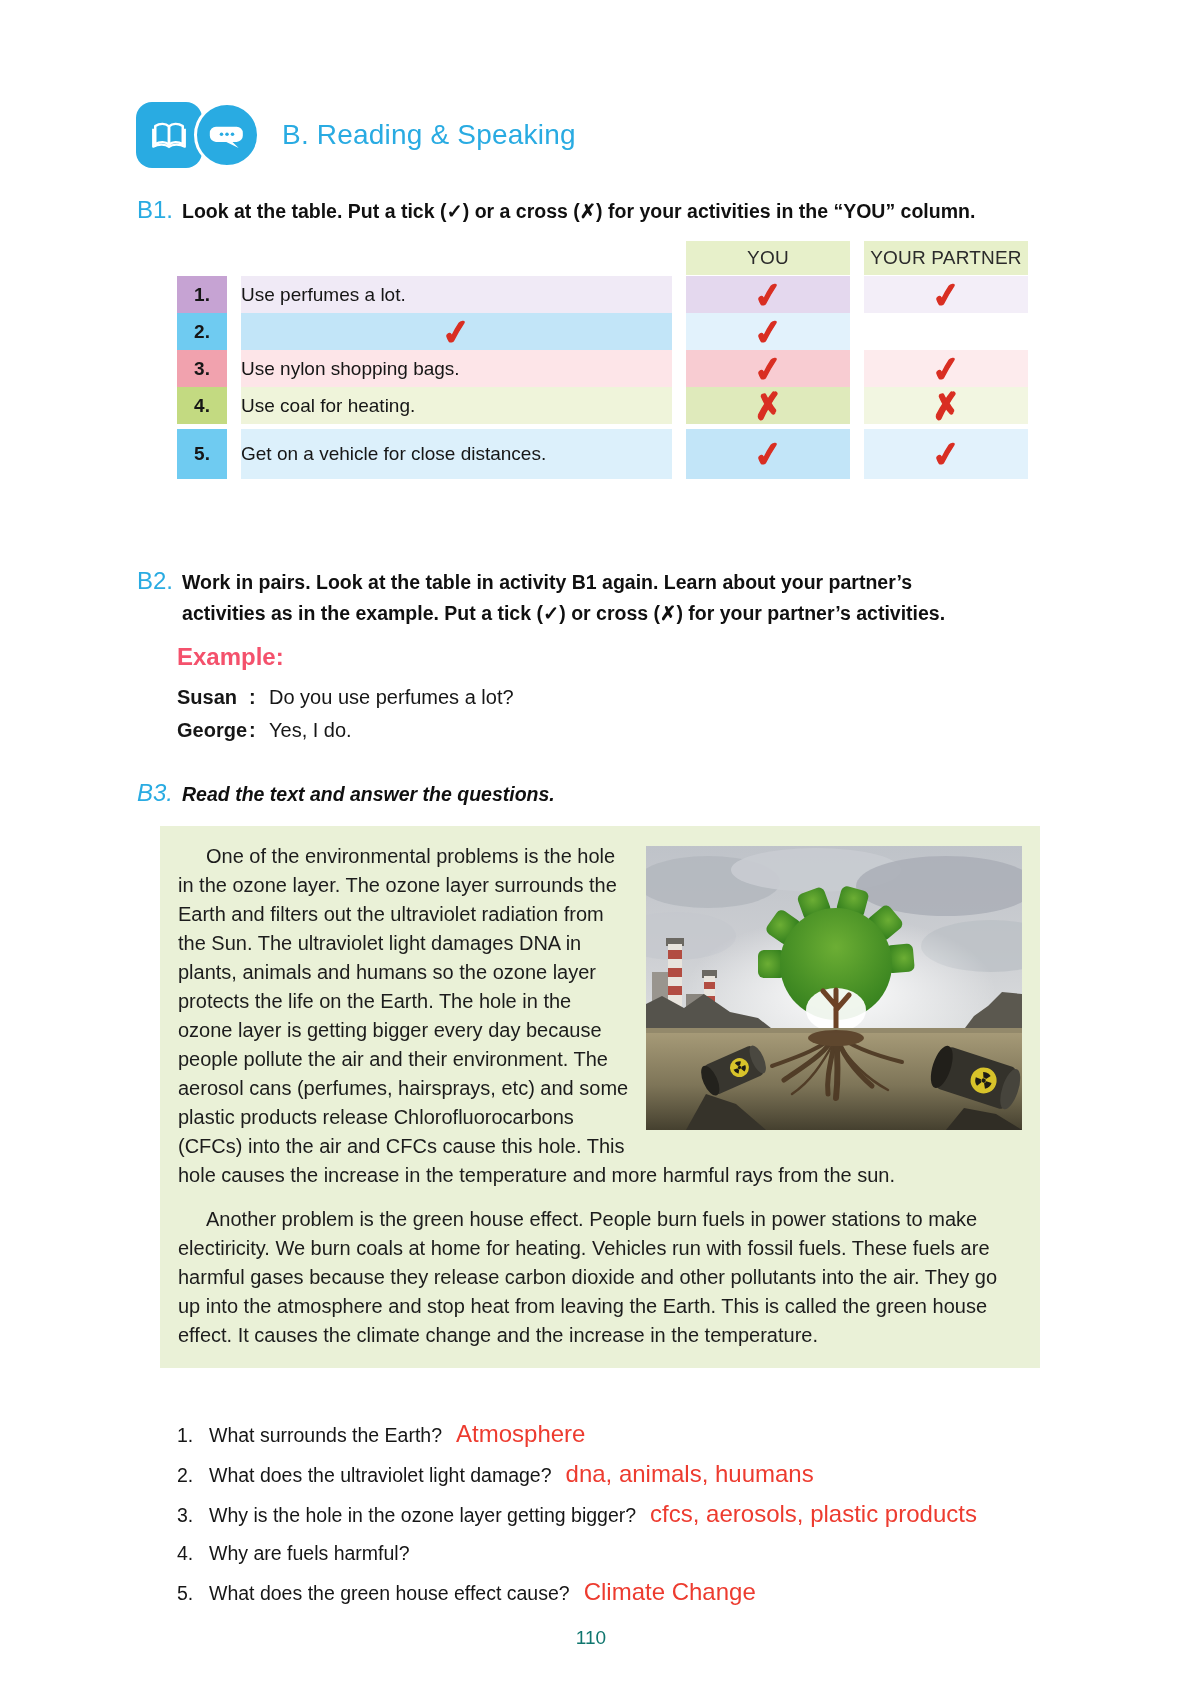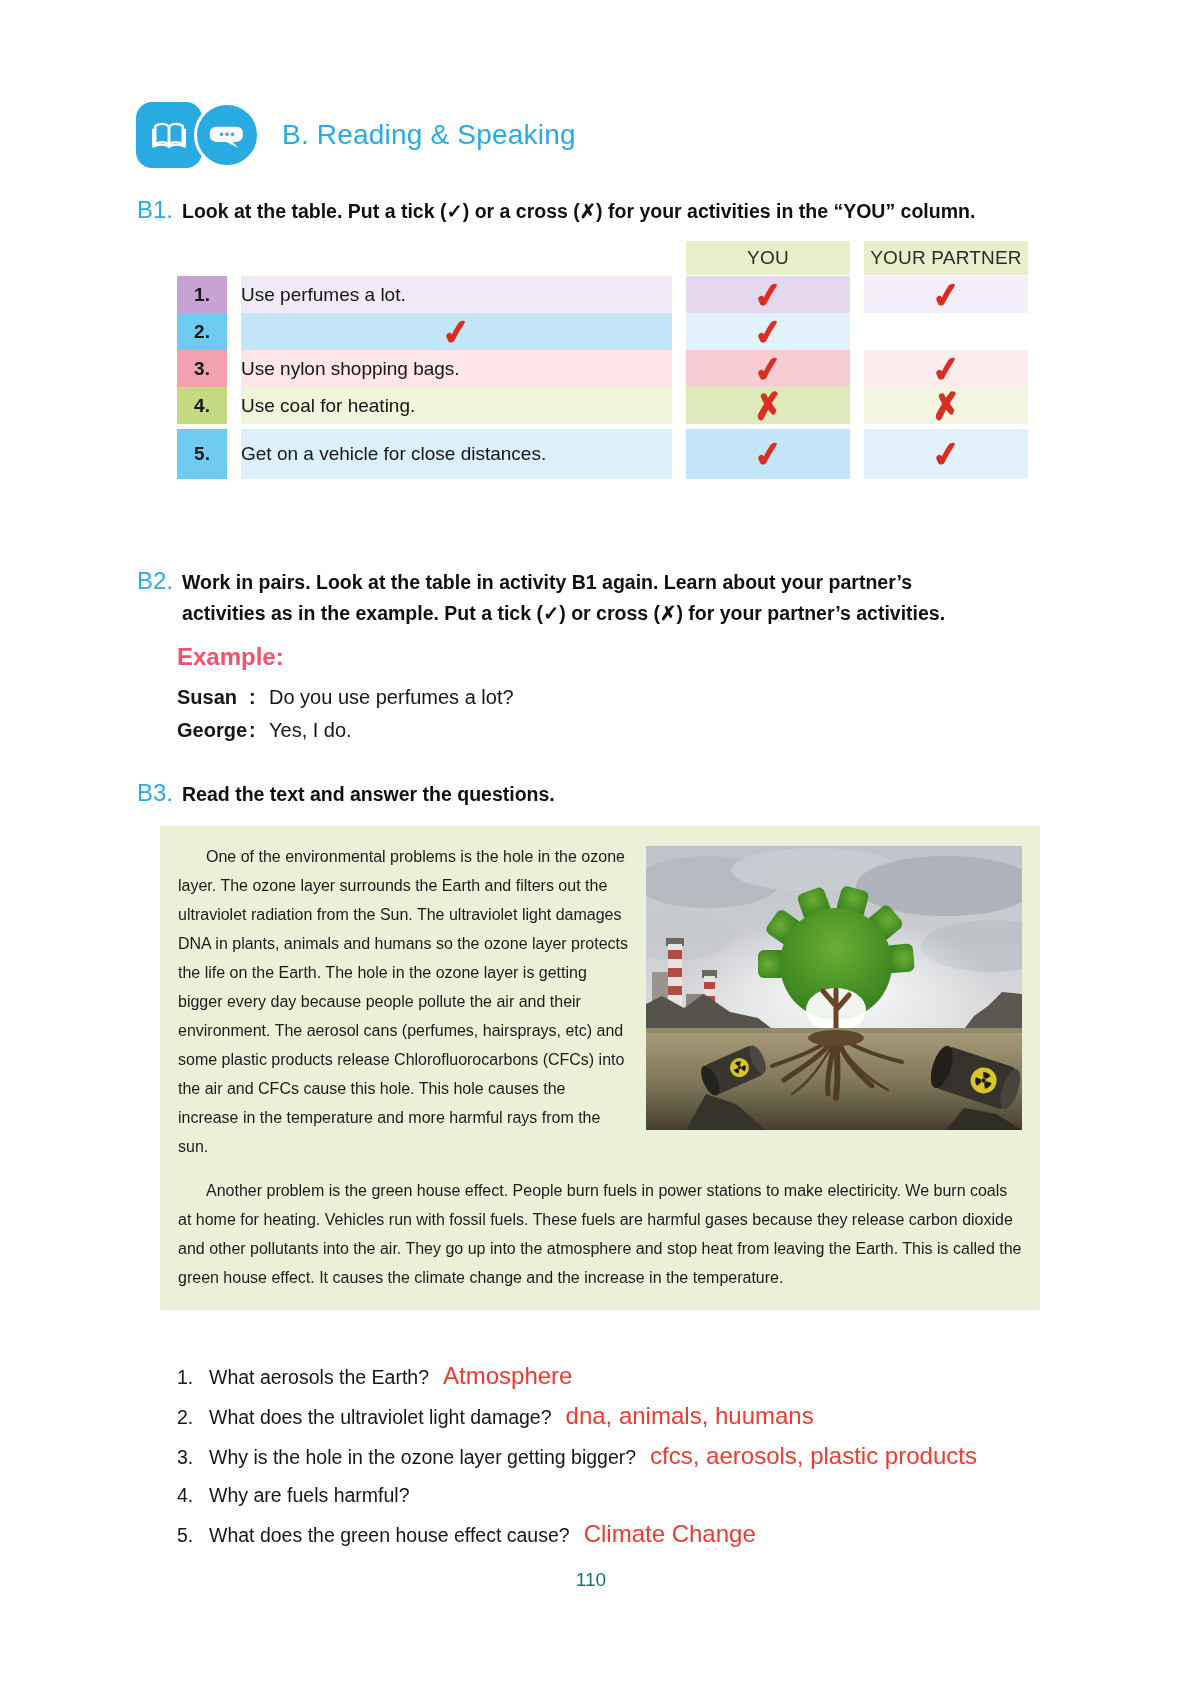--- a/index.html
+++ b/index.html
@@ -25,21 +25,21 @@
   }
   .main-title { margin-left:22px; font-size:28px; color:var(--accent,#29abe2); letter-spacing:.2px; }
 
   
   .section-line { margin-left:137px; display:flex; align-items:baseline; }
   .sec-label { color:var(--accent,#29abe2); font-size:24px; flex:0 0 auto; }
   .sec-text  { font-weight:bold; font-size:19.5px; color:#101010; margin-left:9px; line-height:31px; }
   .b1-line { margin-top:28px; }
   .b2-line { margin-top:88px; }
   .b2-line .sec-text { max-width:805px; }
-  .b3-line { margin-top:32px; }
+  .b3-line { margin-top:32px;font-style:italic; }
 
   
   .b1-table { margin:14px 0 0 177px; width:813px; font-size:19px; }
   .t-row, .t-head {
     display:grid; grid-template-columns:50px 431px 164px 164px; column-gap:14px;
   }
   .t-head { height:34px; margin-bottom:1px; }
   .t-head .spacer { background:transparent; }
   .head-cell {
     background:var(--header_green,#e7f0ca);
@@ -72,21 +72,21 @@
   .dialogue { margin:10px 0 0 177px; font-size:20px; }
   .dl-row { display:flex; line-height:33px; }
   .dl-speaker { font-weight:bold; width:72px; flex:0 0 auto; }
   .dl-colon   { font-weight:bold; width:20px; flex:0 0 auto; }
 
   
   .reading-box {
     margin:16px 0 0 160px; width:880px;
     background:var(--box_green,#eaf1d7);
     padding:16px 18px 18px 18px;
-    font-size:16px; line-height:29px; color:#1c1c1c;
+    font-size:20px; line-height:29px; color:#1c1c1c;
   }
   .reading-box::after { content:""; display:block; clear:both; }
   .illus { float:right; width:376px; height:284px; margin:4px 0 10px 16px; display:block; }
   .para { text-indent:28px; }
   .para + .para { margin-top:15px; }
 
   
   .questions { margin:52px 0 0 177px; font-size:19.5px; list-style:none; }
   .q-item { display:flex; align-items:baseline; margin-bottom:11px; line-height:27px; }
   .q-num { width:32px; flex:0 0 auto; }
@@ -295,21 +295,21 @@
       <polygon points="40,284 60,248 90,258 120,284" fill="#36332a"></polygon>
       <polygon points="300,284 318,262 350,268 376,284" fill="#302d25"></polygon>
     </svg>
     <p class="para">One of the environmental problems is the hole in the ozone layer. The ozone layer surrounds the Earth and filters out the ultraviolet radiation from the Sun. The ultraviolet light damages DNA in plants, animals and humans so the ozone layer protects the life on the Earth. The hole in the ozone layer is getting bigger every day because people pollute the air and their environment. The aerosol cans (perfumes, hairsprays, etc) and some plastic products release Chlorofluorocarbons (CFCs) into the air and CFCs cause this hole. This hole causes the increase in the temperature and more harmful rays from the sun.</p>
     <p class="para">Another problem is the green house effect. People burn fuels in power stations to make electiricity. We burn coals at home for heating. Vehicles run with fossil fuels. These fuels are harmful gases because they release carbon dioxide and other pollutants into the air. They go up into the atmosphere and stop heat from leaving the Earth. This is called the green house effect. It causes the climate change and the increase in the temperature.</p>
   </div>
 
   <ol class="questions">
     <li class="q-item">
       <span class="q-num">1.</span>
-      <span class="q-text">What aerosols the Earth?</span>
+      <span class="q-text">What surrounds the Earth?</span>
       <span class="q-answer">Atmosphere</span>
     </li>
     <li class="q-item">
       <span class="q-num">2.</span>
       <span class="q-text">What does the ultraviolet light damage?</span>
       <span class="q-answer">dna, animals, huumans</span>
     </li>
     <li class="q-item">
       <span class="q-num">3.</span>
       <span class="q-text">Why is the hole in the ozone layer getting bigger?</span>

